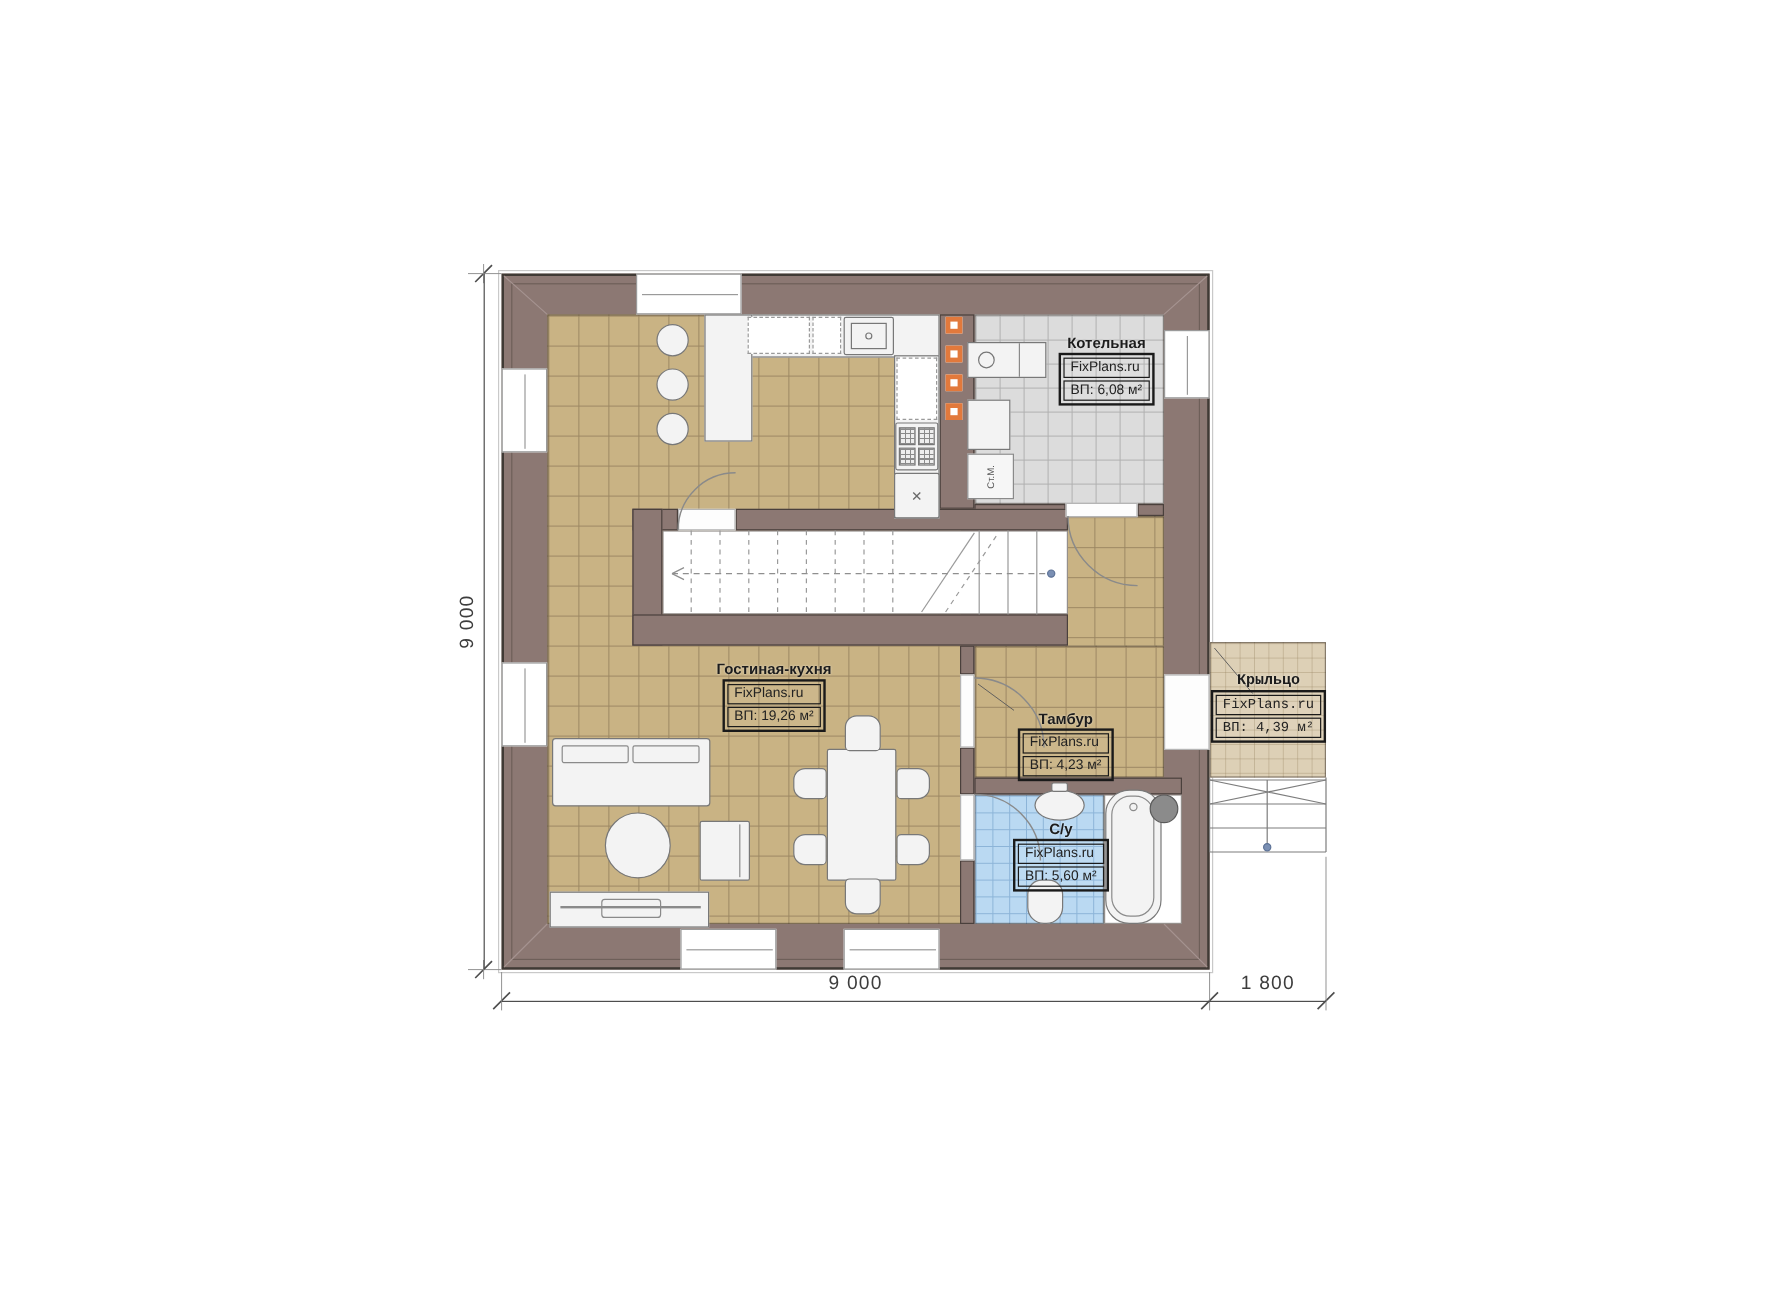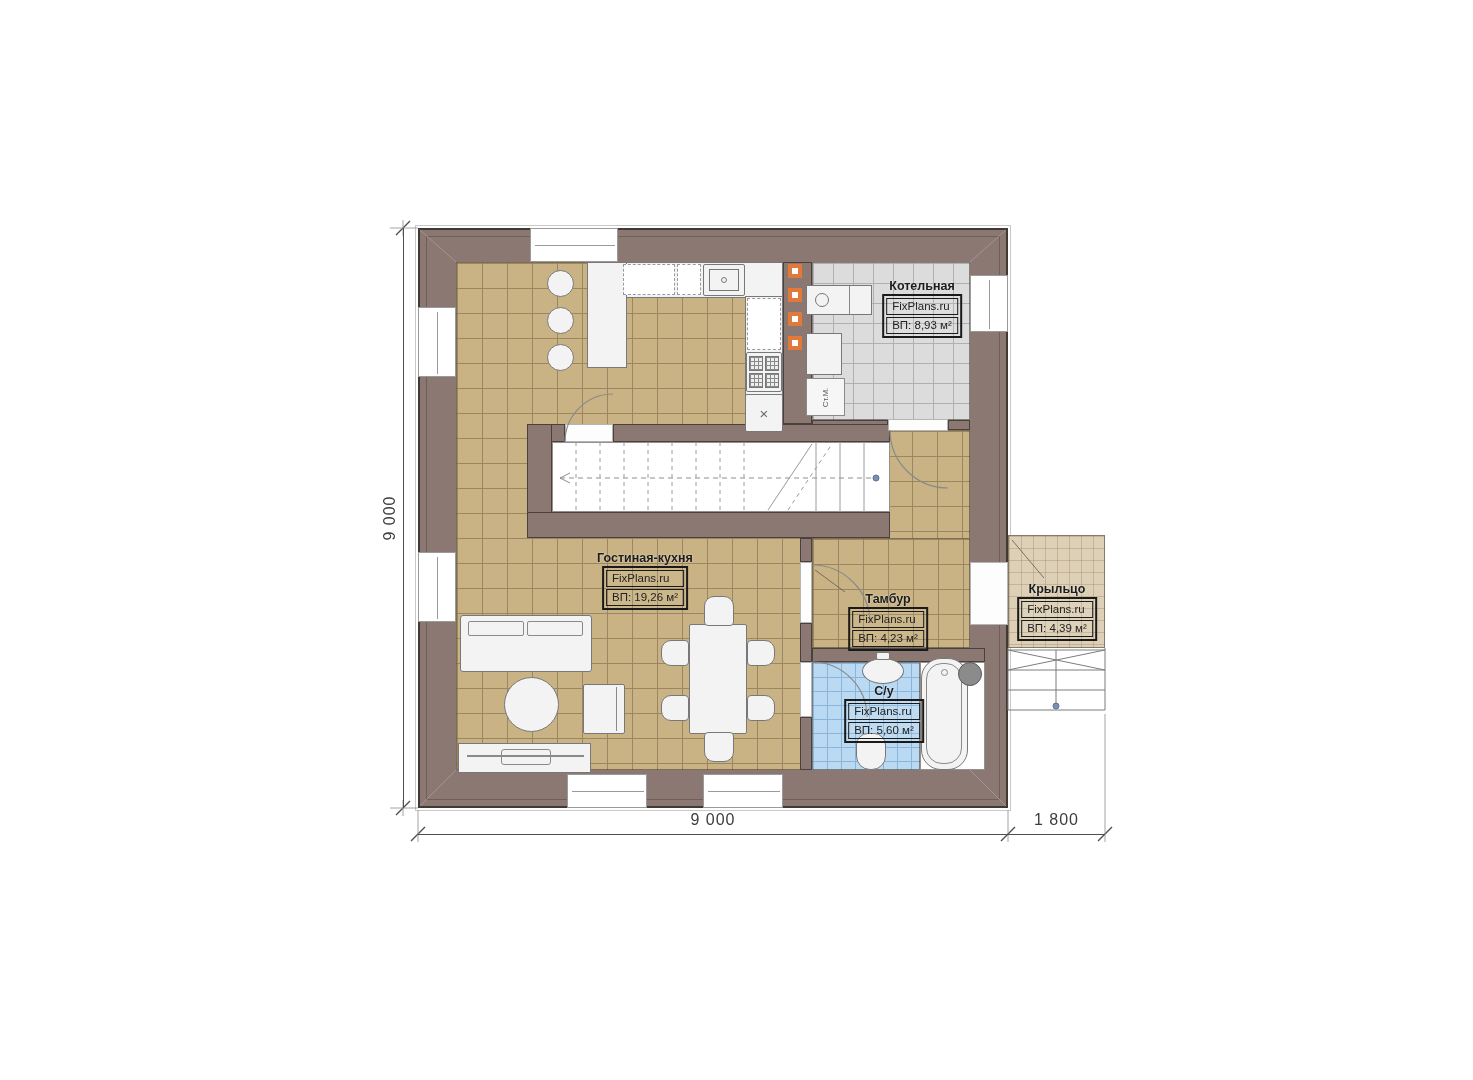--- a/index.html
+++ b/index.html
@@ -238,41 +238,41 @@
     <div class="rbox">
       <div class="rrow">FixPlans.ru</div>
       <div class="rrow">ВП: 19,26 м²</div>
     </div>
   </div>
 
   <div class="abs rlabel" style="left:922px;top:279px;">
     <div class="rname">Котельная</div>
     <div class="rbox">
       <div class="rrow">FixPlans.ru</div>
-      <div class="rrow">ВП: 8,93 м²</div>
+      <div class="rrow">ВП: 6,08 м²</div>
     </div>
   </div>
 
   <div class="abs rlabel" style="left:888px;top:592px;">
     <div class="rname">Тамбур</div>
     <div class="rbox">
       <div class="rrow">FixPlans.ru</div>
       <div class="rrow">ВП: 4,23 м²</div>
     </div>
   </div>
 
   <div class="abs rlabel" style="left:884px;top:684px;">
     <div class="rname">С/у</div>
     <div class="rbox">
       <div class="rrow">FixPlans.ru</div>
       <div class="rrow">ВП: 5,60 м²</div>
     </div>
   </div>
 
-  <div class="abs rlabel" style="left:1057px;top:582px;">
+  <div class="abs rlabel" style="left:1057px;top:560px;font-family:Liberation Mono, monospace;">
     <div class="rname">Крыльцо</div>
     <div class="rbox">
       <div class="rrow">FixPlans.ru</div>
       <div class="rrow">ВП: 4,39 м²</div>
     </div>
   </div>
 
 </div>
 
 </body></html>

